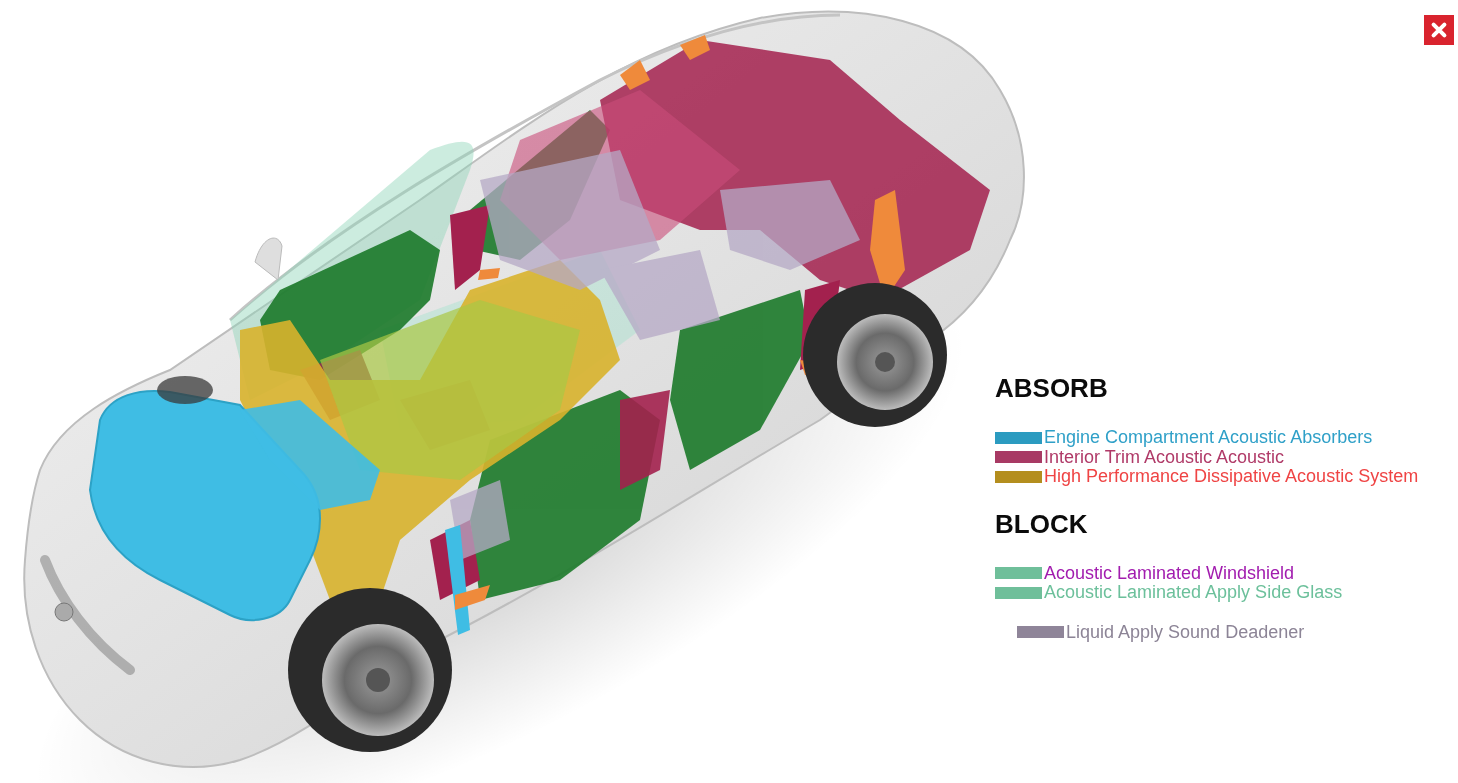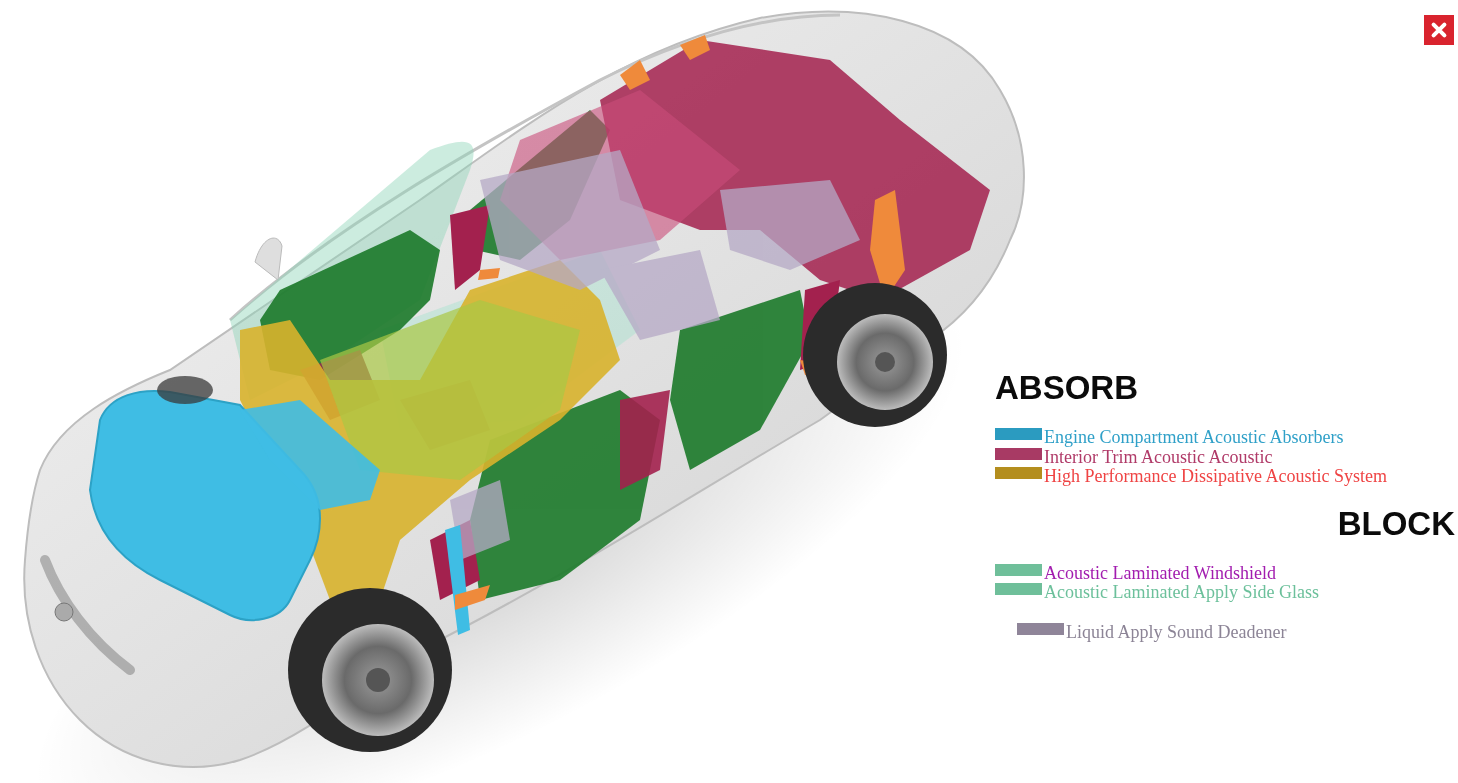--- a/index.html
+++ b/index.html
@@ -1,28 +1,28 @@
 <!DOCTYPE html>
 <html><head>
 <meta charset="utf-8">
 <style>
   html,body{margin:0;padding:0;background:#ffffff;}
   body{width:1458px;height:783px;position:relative;overflow:hidden;font-family:"Liberation Sans",sans-serif;}
   .close-btn{position:absolute;left:1424px;top:15px;width:30px;height:30px;background:#d9232e;display:flex;align-items:center;justify-content:center;cursor:pointer;}
   .close-btn svg{width:18px;height:18px;}
   .car{position:absolute;left:0;top:0;width:1040px;height:783px;}
   .legend{position:absolute;left:995px;top:368px;width:460px;}
-  .section-title{font-weight:bold;color:#0b0b0b;font-size:33px;line-height:40px;margin:0;letter-spacing:0px;}
+  .section-title{font-weight:bold;color:#0b0b0b;font-size:26px;line-height:40px;margin:0;letter-spacing:0px;}
   .items{margin-top:20px;margin-bottom:20px;}
-  .item{display:flex;align-items:flex-start;height:19.5px;font-family:Liberation Serif, serif;}
+  .item{display:flex;align-items:center;height:19.5px;}
   .swatch{width:47px;height:12px;margin-right:2px;flex:0 0 auto;}
   .label{font-size:18px;line-height:19px;white-space:nowrap;}
   .sec-absorb .items{margin-top:20px;}
   .sec-block{margin-top:0px;}
-  .sec-block .section-title{margin-top:-3px;text-align:right;}
+  .sec-block .section-title{margin-top:-3px;}
   .sec-reduce .section-title{margin-top:-2px;}
   .sec-reduce .items{margin-top:20px;margin-left:22px;}
 </style>
 </head>
 <body>
 
 <svg class="car" viewBox="0 0 1040 783" xmlns="http://www.w3.org/2000/svg">
   <defs>
     <linearGradient id="bodyGrad" x1="0" y1="0" x2="1" y2="1">
       <stop offset="0" stop-color="#f4f4f4"></stop>

